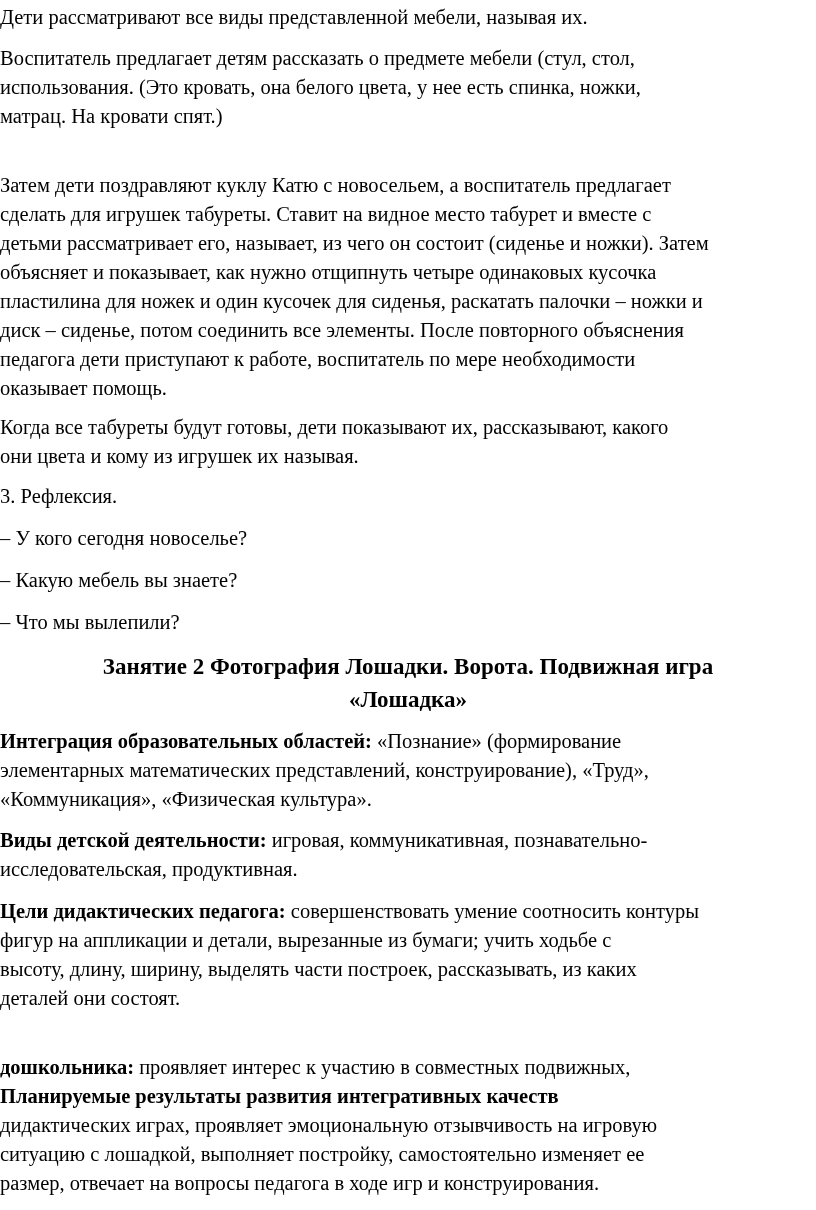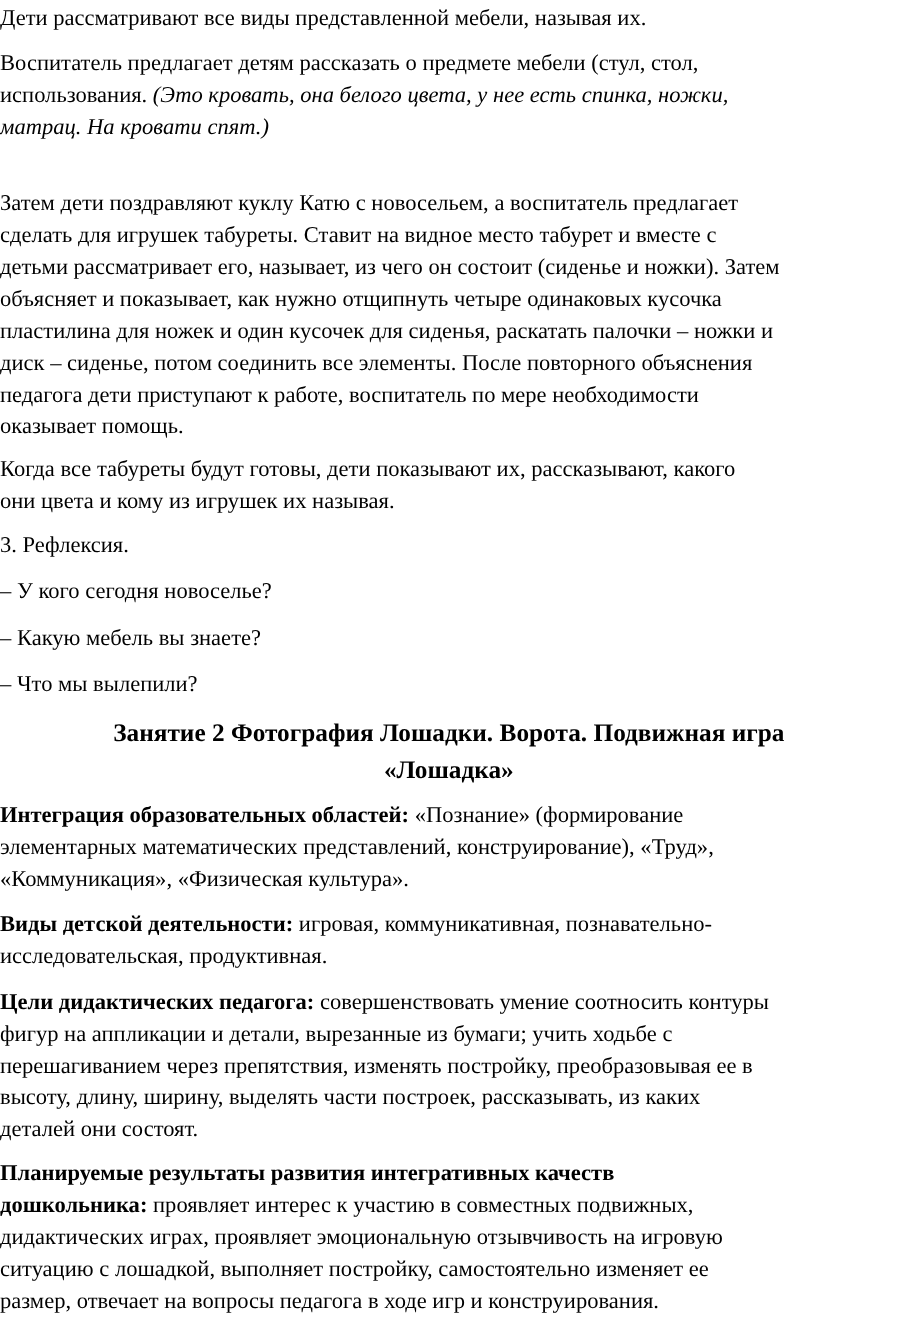--- a/index.html
+++ b/index.html
@@ -9,21 +9,21 @@
       color: #000000;
       font-size: 20.5px;
       line-height: 29px;
     }
     .page { position: relative; width: 652px; height: 1210px; }
     .p {
       position: absolute; left: 0; width: 816px;
       margin: 0; white-space: nowrap;
     }
     .line { display: block; height: 29px; }
-    .it { font-style: italic; }
+    .it { }
     .b { font-weight: bold; }
     .h {
       position: absolute; left: 0; width: 816px; text-align: center;
       font-weight: bold; font-size: 23px; line-height: 33px; margin: 0;
     }
   </style>
 </head>
 <body>
 
 <div class="page">
@@ -80,26 +80,25 @@
   </p>
 
   <p class="p" style="top:826px">
     <span class="line"><span class="b">Виды детской деятельности:</span><span> игровая, коммуникативная, познавательно-</span></span>
     <span class="line">исследовательская, продуктивная.</span>
   </p>
 
   <p class="p" style="top:897px">
     <span class="line"><span class="b">Цели дидактических педагога:</span><span> совершенствовать умение соотносить контуры</span></span>
     <span class="line">фигур на аппликации и детали, вырезанные из бумаги; учить ходьбе с</span>
-    <span class="line">перешагиванием через препятствия, изменять постройку, преобразовывая ее в</span>
     <span class="line">высоту, длину, ширину, выделять части построек, рассказывать, из каких</span>
     <span class="line">деталей они состоят.</span>
   </p>
 
   <p class="p" style="top:1053px">
+    <span class="line"><span class="b">дошкольника:</span><span> проявляет интерес к участию в совместных подвижных,</span></span>
     <span class="line b">Планируемые результаты развития интегративных качеств</span>
-    <span class="line"><span class="b">дошкольника:</span><span> проявляет интерес к участию в совместных подвижных,</span></span>
     <span class="line">дидактических играх, проявляет эмоциональную отзывчивость на игровую</span>
     <span class="line">ситуацию с лошадкой, выполняет постройку, самостоятельно изменяет ее</span>
     <span class="line">размер, отвечает на вопросы педагога в ходе игр и конструирования.</span>
   </p>
 
 </div>
 
 </body></html>

